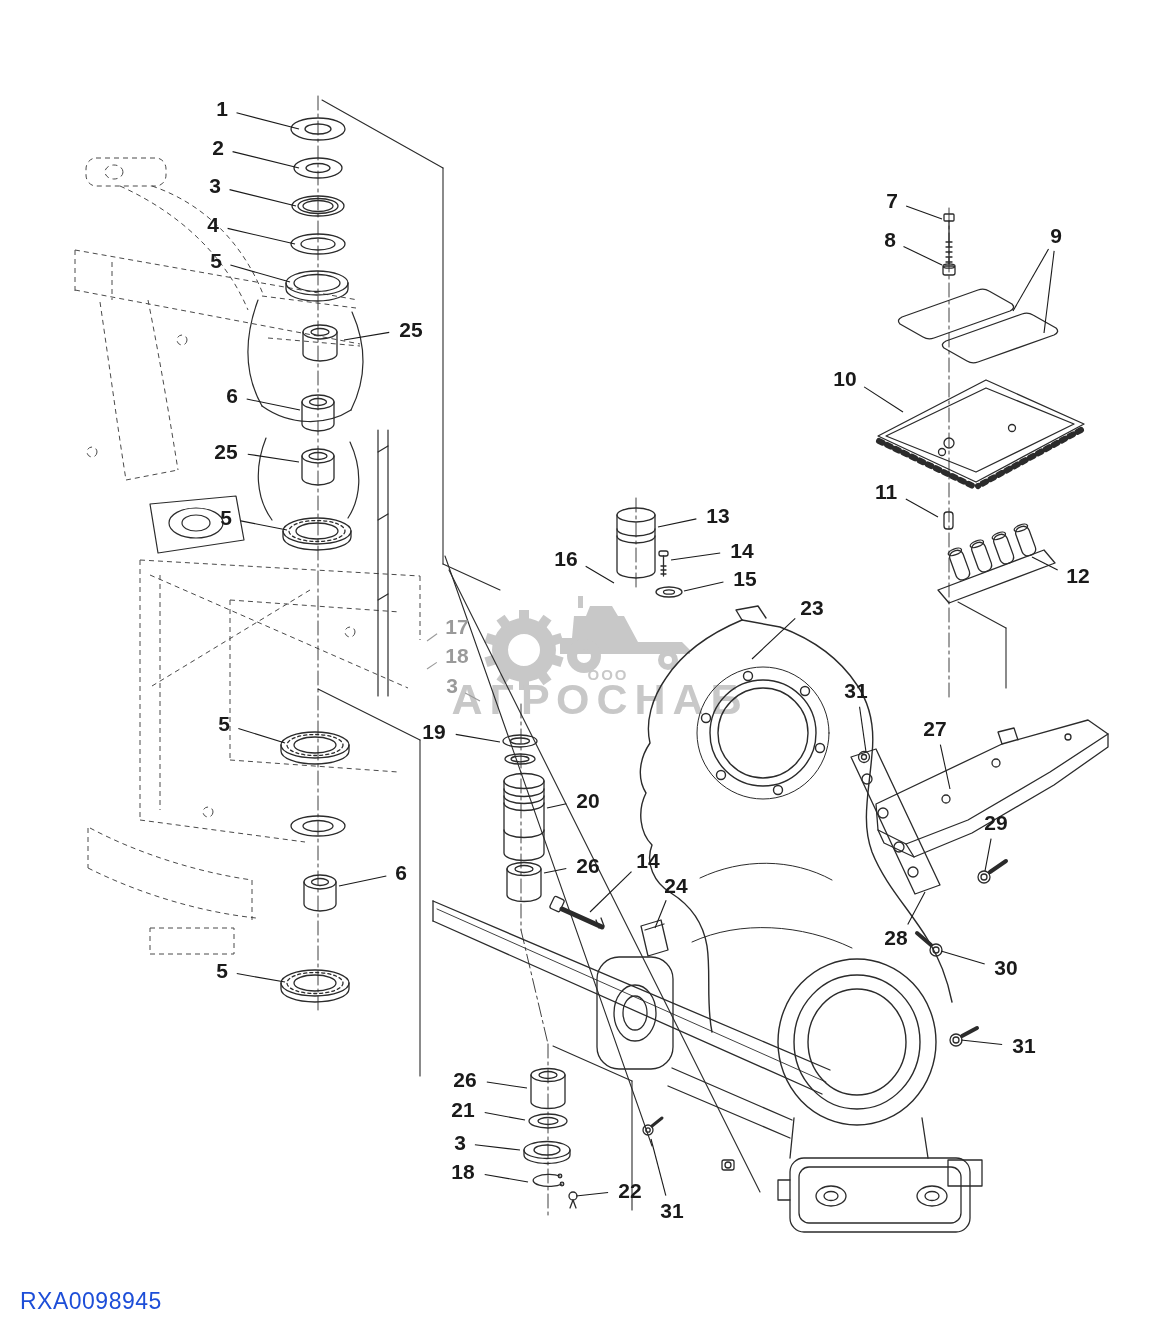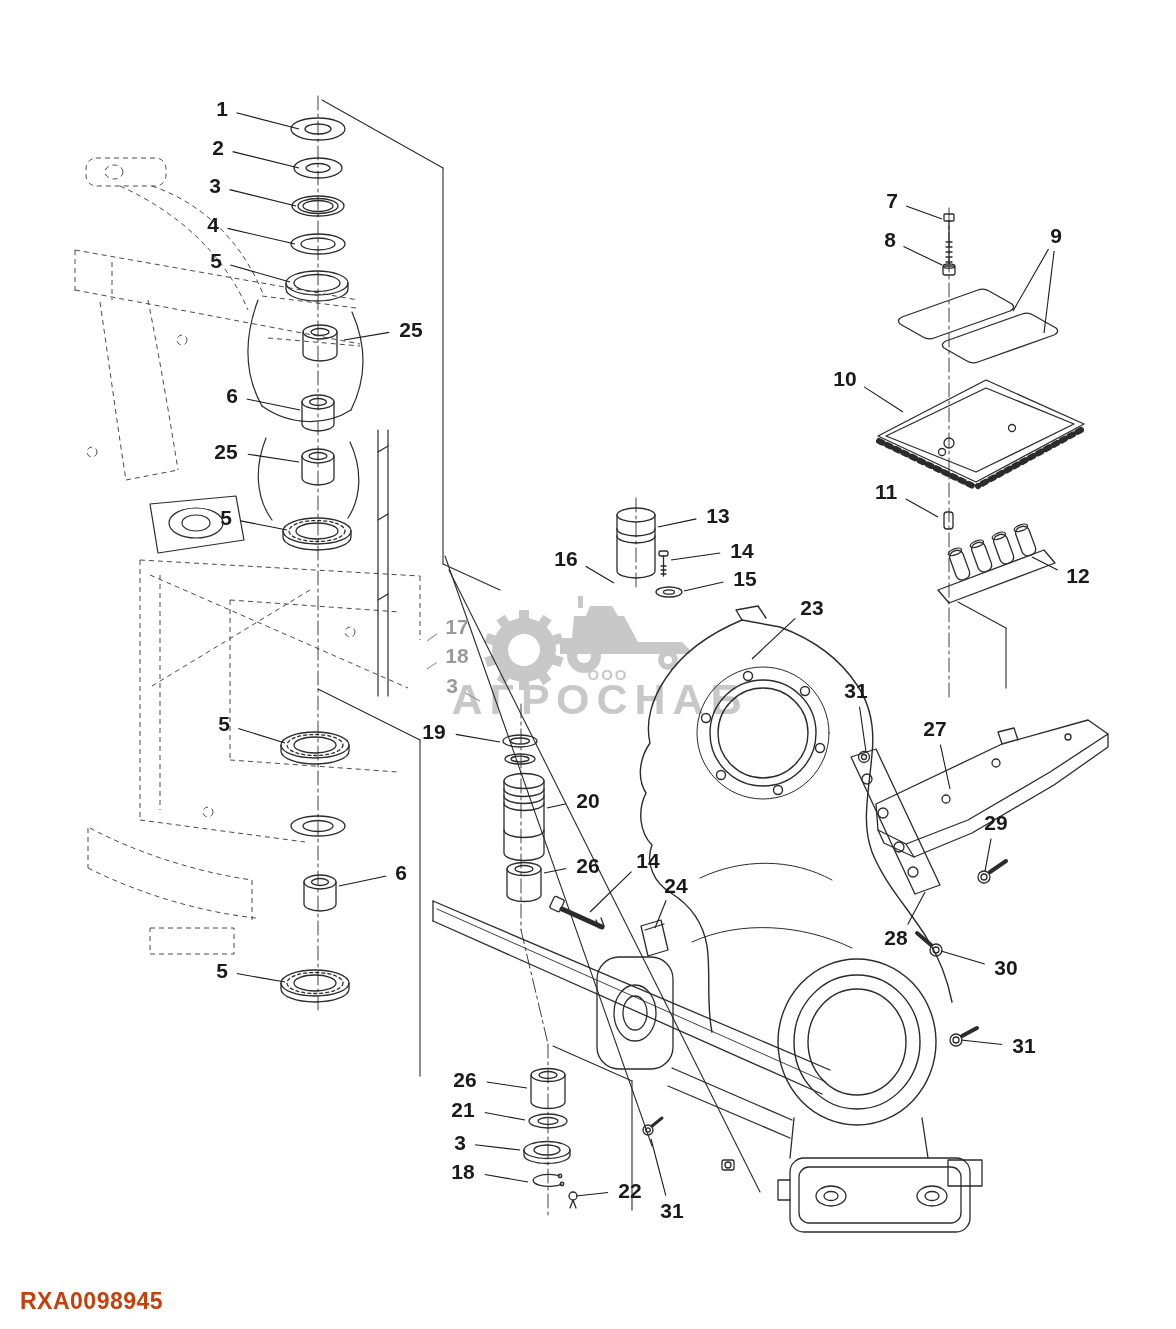--- a/index.html
+++ b/index.html
@@ -1,20 +1,20 @@
 <!DOCTYPE html>
 <html><head>
 <meta charset="utf-8">
 <style>
   html,body{margin:0;padding:0;background:#ffffff;}
   .stage{position:relative;width:1176px;height:1329px;background:#fff;overflow:hidden;
          font-family:"Liberation Sans",sans-serif;}
   .stage svg{position:absolute;left:0;top:0;}
-  .drawing-id{position:absolute;left:20px;top:1288px;font-size:23px;font-weight:700;
-              color:#c2410c;letter-spacing:.5px;}
+  .drawing-id{position:absolute;left:20px;top:1288px;font-size:23px;font-weight:400;
+              color:#1d4ed8;letter-spacing:.5px;}
   .callout-text{font-family:"Liberation Sans",sans-serif;font-size:21px;font-weight:600;}
   .wm-ooo{font-family:"Liberation Sans",sans-serif;font-size:15px;font-weight:700;letter-spacing:2px;}
   .wm-name{font-family:"Liberation Sans",sans-serif;font-size:43px;font-weight:700;letter-spacing:7px;}
 </style>
 </head>
 <body>
 
 <div class="stage">
 <svg width="1176" height="1329" viewBox="0 0 1176 1329" xmlns="http://www.w3.org/2000/svg">
 

